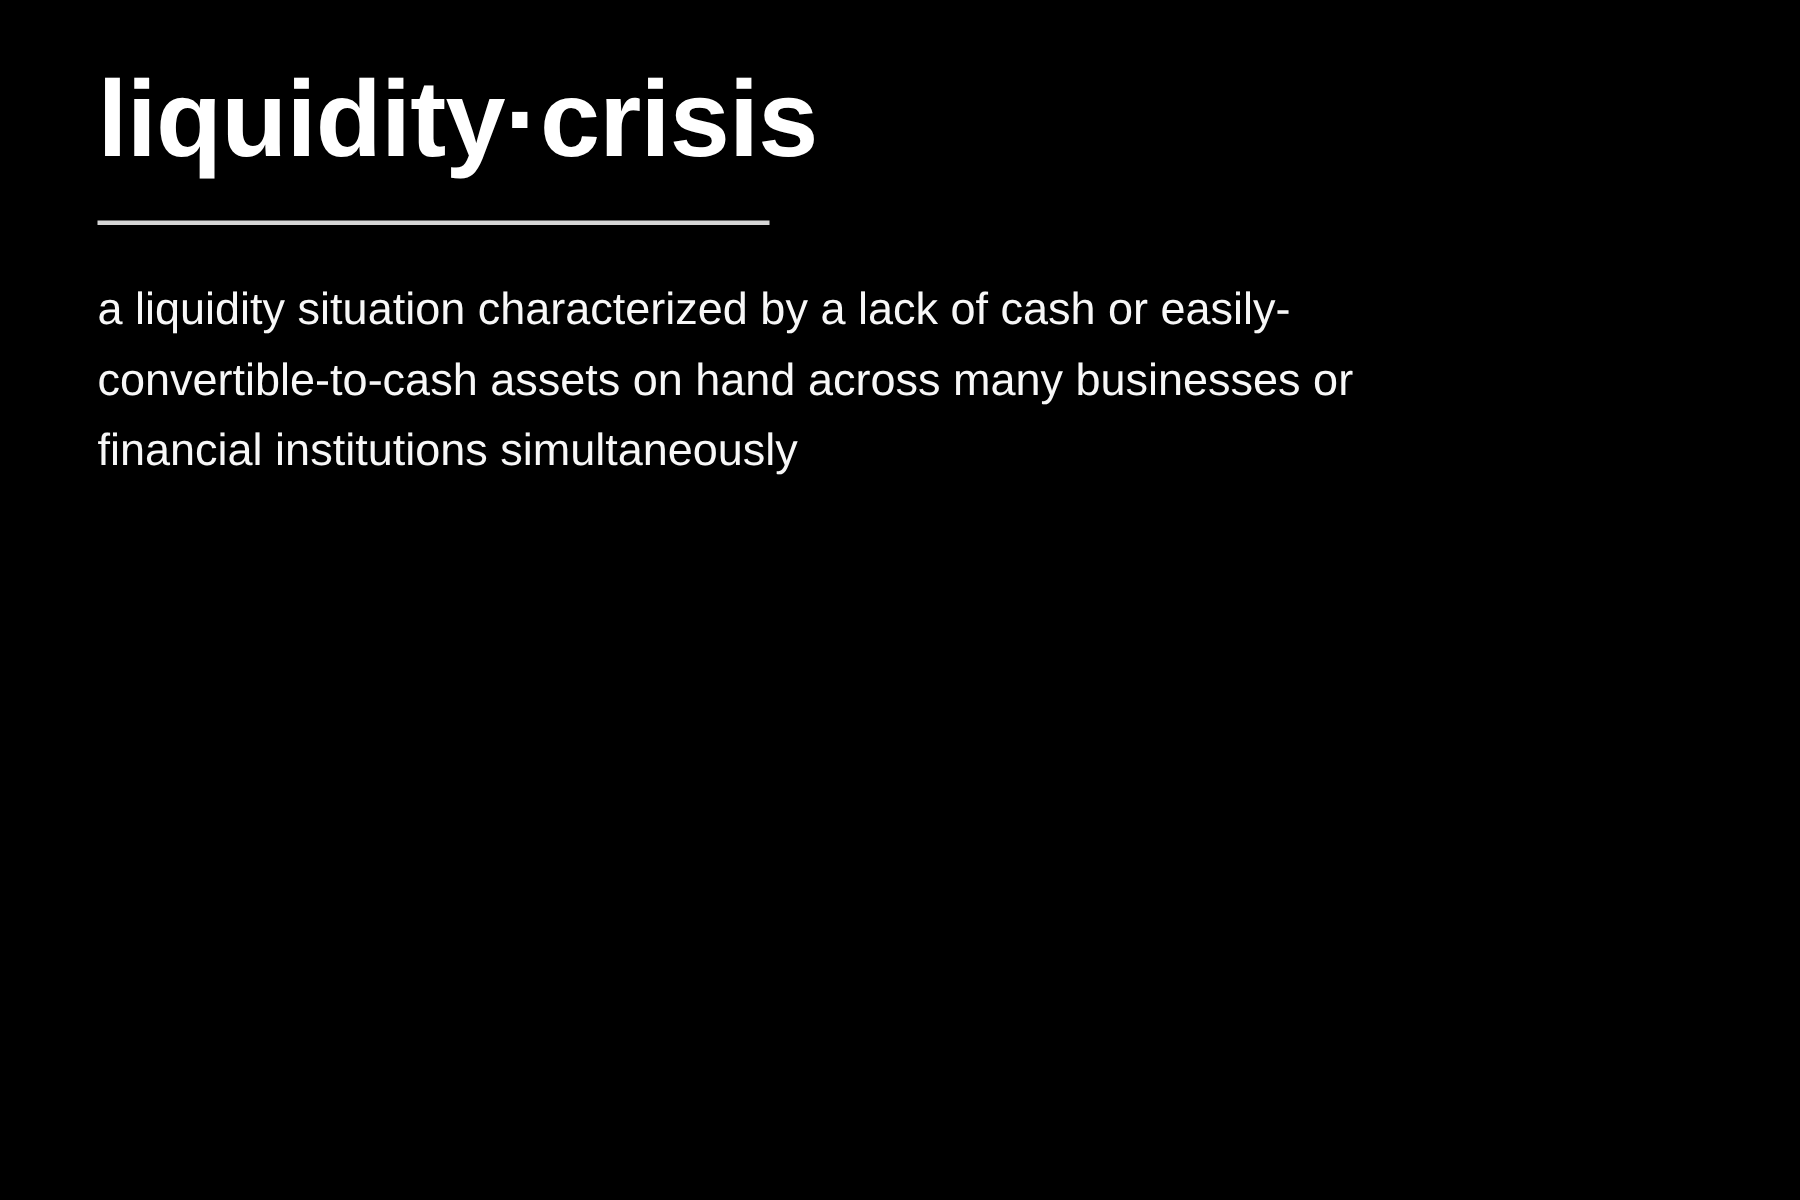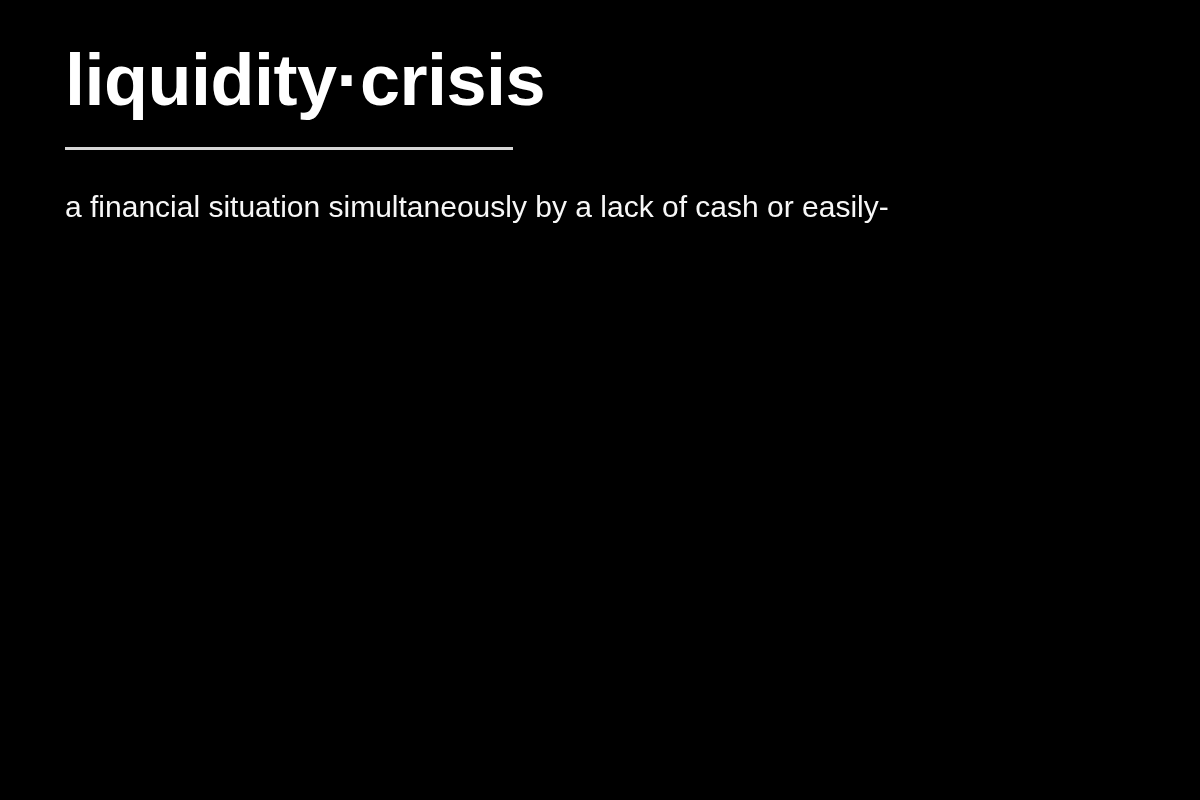--- a/index.html
+++ b/index.html
@@ -119,20 +119,22 @@
 
 
     <div class="rule-wrap">
       <span class="rule"></span>
     </div>
 
     <div class="senses">
 
 
       <div class="definition">
-        <span class="def-line">a financial situation simultaneously by a lack of cash or easily-</span>
+        <span class="def-line">a liquidity situation characterized by a lack of cash or easily-</span>
+        <span class="def-line">convertible-to-cash assets on hand across many businesses or</span>
+        <span class="def-line">financial institutions simultaneously</span>
       </div>
 
     </div>
 
   </div>
 
 </div>
 
 </body></html>

